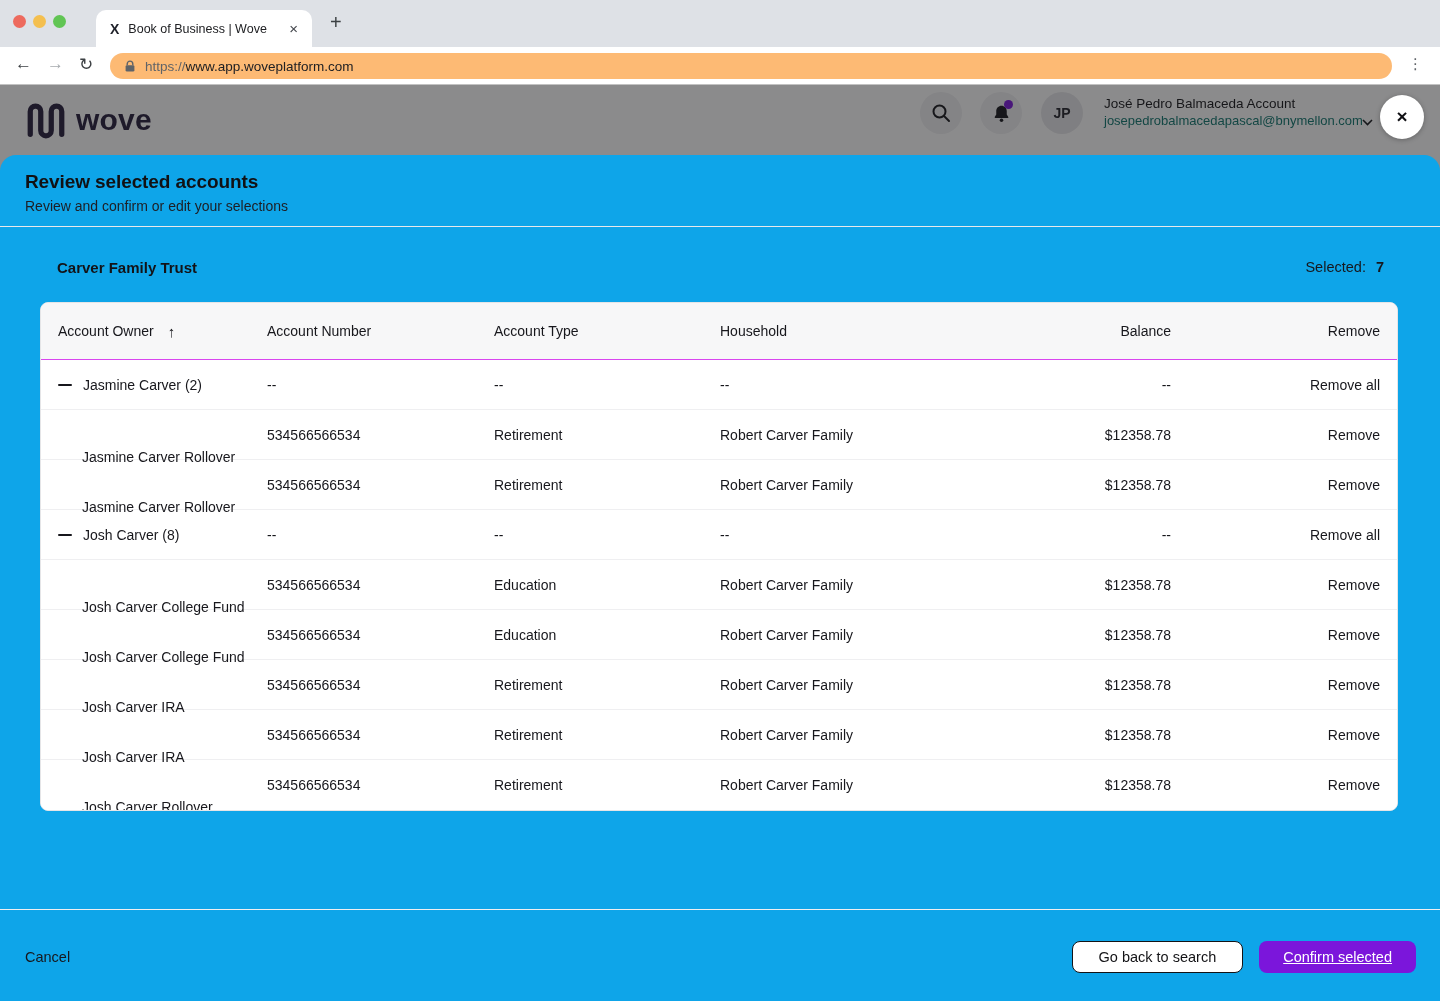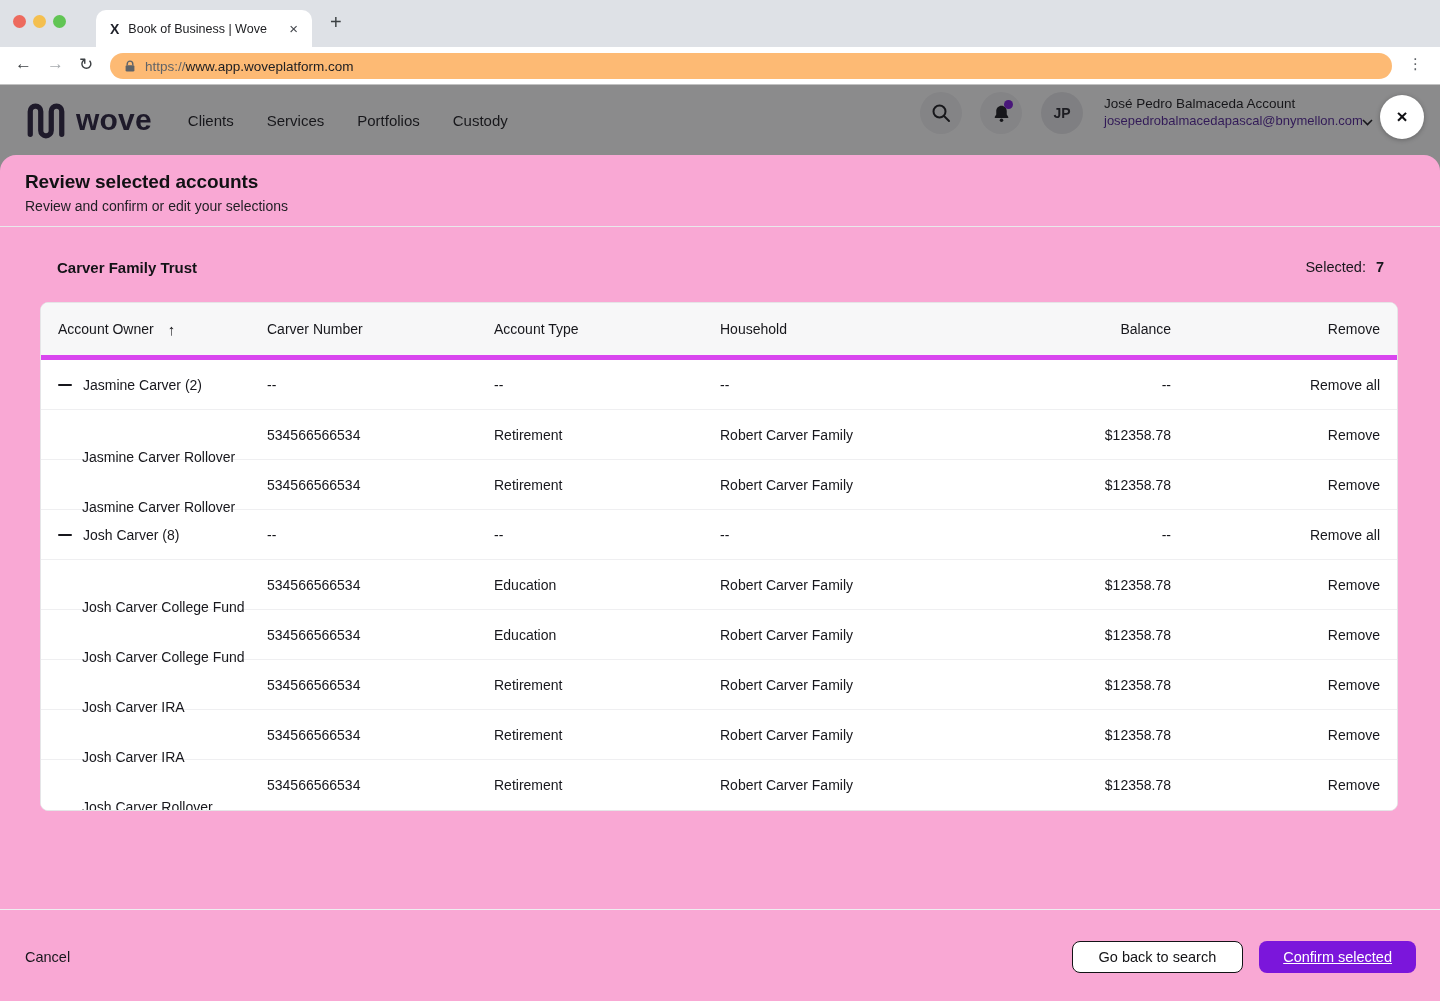--- a/index.html
+++ b/index.html
@@ -35,45 +35,45 @@
   .main-nav .nav-item { font-size:15px; color:#17171C; cursor:pointer; padding:6px 0; }
   .hicon { position:absolute; top:92px; width:42px; height:42px; border-radius:50%; background:#F0F0F2;
            display:flex; align-items:center; justify-content:center; cursor:pointer; }
   .hicon.search { left:920px; } .hicon.bell { left:980px; }
   .avatar { position:absolute; left:1041px; top:92px; width:42px; height:42px; border-radius:50%;
             background:#E7E7EA; display:flex; align-items:center; justify-content:center;
             font-size:14px; font-weight:700; color:#23232B; cursor:pointer; }
   .noti-dot { position:absolute; top:8px; right:9px; width:9px; height:9px; border-radius:50%; }
   .user-block { position:absolute; left:1104px; top:95px; cursor:pointer; }
   .user-name { font-size:13.5px; font-weight:500; color:#141418; line-height:17px; }
-  .user-email { font-size:13px; color:#4c1d95; line-height:17px; }
+  .user-email { font-size:13px; color:#0f766e; line-height:17px; }
   .profile-chevron { position:absolute; left:1362px; top:112px; }
 
   
   .dim { position:absolute; top:85px; left:0; right:0; bottom:0; background:rgba(24,24,26,0.50); z-index:2; }
   .modal-close { position:absolute; left:1380px; top:95px; width:44px; height:44px; border-radius:50%;
                  background:#fff; z-index:4; border:none; display:flex; align-items:center; justify-content:center;
                  font-size:19px; font-weight:700; color:#101014; cursor:pointer;
                  box-shadow:0 1px 5px rgba(0,0,0,0.28); font-family:inherit; }
-  .modal { position:absolute; top:155px; left:0; right:0; bottom:0; background:#f9a8d4;
+  .modal { position:absolute; top:155px; left:0; right:0; bottom:0; background:#0ea5e9;
            border-radius:16px 16px 0 0; z-index:3; }
   .modal-head { height:72px; padding:16px 25px 0; border-bottom:1px solid #E9E9EB; }
   .modal-title { font-size:19px; font-weight:700; color:#111114; letter-spacing:-0.1px; }
   .modal-subtitle { margin-top:5px; font-size:14px; color:#1E1E23; }
 
   .section-row { position:absolute; top:100px; left:57px; right:56px; height:24px;
                  display:flex; align-items:center; justify-content:space-between; }
   .section-title { font-size:15px; font-weight:700; color:#131317; }
   .selected-wrap { font-size:14.5px; color:#17171C; }
   .selected-count { font-weight:700; margin-left:10px; }
 
   
   .table { position:absolute; top:147px; left:40px; width:1358px; border:1px solid #E5E5E7;
            border-radius:8px; overflow:hidden; background:#fff; }
-  .thead { height:57px; background:#F7F7F8; border-bottom:5px solid #d946ef;
+  .thead { height:57px; background:#F7F7F8; border-bottom:1px solid #d946ef;
            display:flex; align-items:center; font-size:14px; font-weight:500; color:#17171C; }
   .trow { height:50px; border-bottom:1px solid #EFEFF1; display:flex; align-items:center;
           font-size:14px; color:#17171C; background:#fff; }
   .trow:last-child { border-bottom:none; }
   .cell { white-space:nowrap; overflow:hidden; }
   .c-owner { width:226px; padding-left:17px; display:flex; align-items:center; }
   .c-owner.indent { padding-left:41px;margin-top:44px; }
   .c-number { width:227px; }
   .c-type { width:226px; }
   .c-household { flex:1; }
@@ -128,26 +128,20 @@
     <span class="menu-dots">⋮</span>
   </div>
 
   <div class="app-header">
     <div class="brand">
       <svg width="42" height="44" viewBox="0 0 44 46">
         <path d="M5.5 38 V14 a5.5 5.5 0 0 1 11 0 v20 a5.5 5.5 0 0 0 11 0 V14 a5.5 5.5 0 0 1 11 0 v24" fill="none" stroke="#251C3B" stroke-width="5.5" stroke-linecap="round"></path>
       </svg>
       <span class="brand-text">wove</span>
     </div>
-    <nav class="main-nav">
-      <span class="nav-item">Clients</span>
-      <span class="nav-item">Services</span>
-      <span class="nav-item">Portfolios</span>
-      <span class="nav-item">Custody</span>
-    </nav>
   </div>
   <div class="hicon search">
     <svg width="20" height="20" viewBox="0 0 20 20">
       <circle cx="8.5" cy="8.5" r="6" fill="none" stroke="#17171C" stroke-width="2"></circle>
       <line x1="13" y1="13" x2="18" y2="18" stroke="#17171C" stroke-width="2" stroke-linecap="round"></line>
     </svg>
   </div>
   <div class="hicon bell">
     <svg width="21" height="21" viewBox="0 0 24 22">
       <path d="M12 2c3.3 0 6 2.7 6 6v4.2l1.8 2.8c.3.5-.1 1.1-.7 1.1H4.9c-.6 0-1-.6-.7-1.1L6 12.2V8c0-3.3 2.7-6 6-6z" fill="#17171C"></path>
@@ -179,21 +173,21 @@
       <span class="section-title">Carver Family Trust</span>
       <span class="selected-wrap"><span>Selected:</span><span class="selected-count">7</span></span>
     </div>
 
     <div class="table">
       <div class="thead">
         <div class="cell c-owner">
           <span>Account Owner</span>
           <span class="sort-arrow">↑</span>
         </div>
-        <div class="cell c-number">Carver Number</div>
+        <div class="cell c-number">Account Number</div>
         <div class="cell c-type">Account Type</div>
         <div class="cell c-household">Household</div>
         <div class="cell c-balance">Balance</div>
         <div class="cell c-remove">Remove</div>
       </div>
 
       <div class="trow">
         <div class="cell c-owner">
             <span class="minus-icon"></span>
             <span>Jasmine Carver (2)</span>

